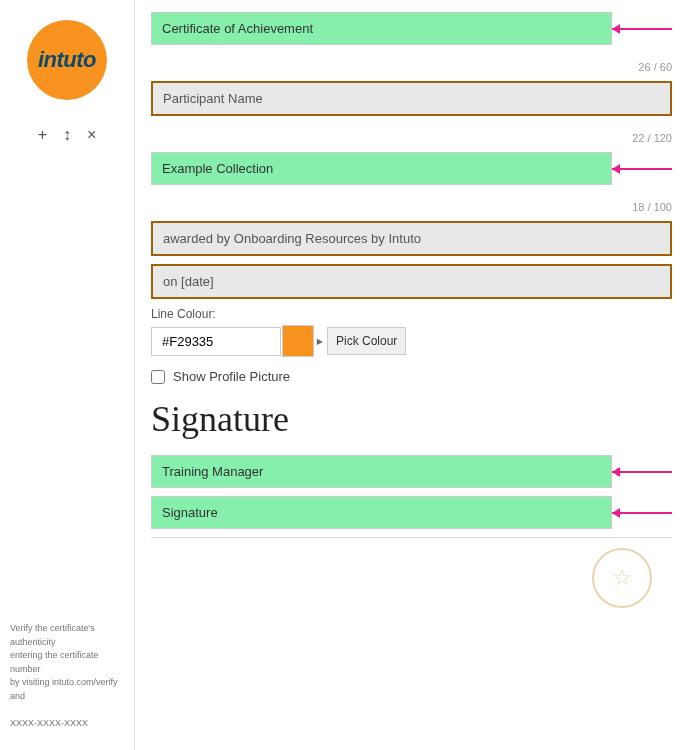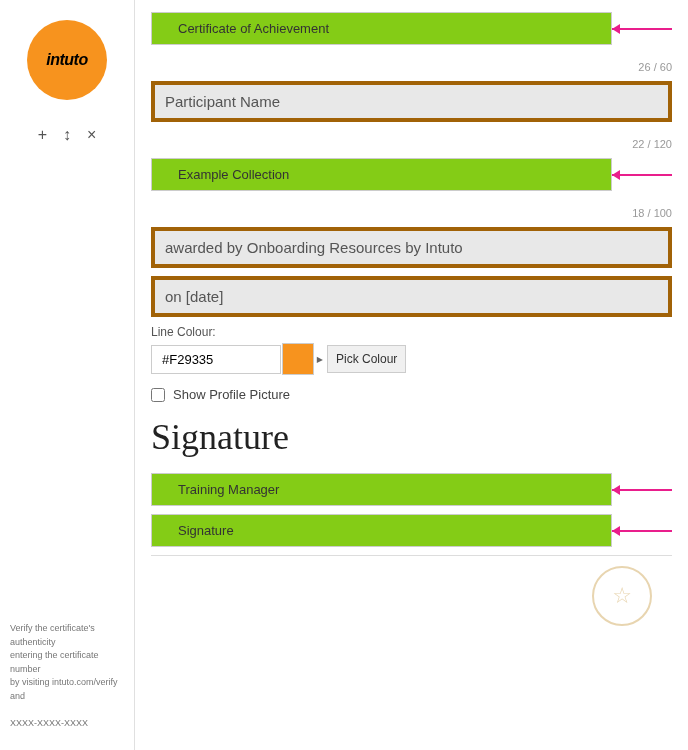--- a/index.html
+++ b/index.html
@@ -29,22 +29,22 @@
       height: 80px;
       background: #f7931e;
       border-radius: 50%;
       display: flex;
       align-items: center;
       justify-content: center;
       margin-bottom: 20px;
     }
 
     .logo-text {
-      color: #000000;
-      font-size: 16px;
+      color: #0c4a6e;
+      font-size: 22px;
       font-weight: bold;
       font-style: italic;
       letter-spacing: -0.5px;
     }
 
     .sidebar-actions {
       display: flex;
       align-items: center;
       gap: 12px;
       margin-top: 4px;
@@ -80,39 +80,39 @@
 
     
     .form-row {
       margin-bottom: 8px;
       position: relative;
     }
 
     .text-input {
       width: 100%;
       border: 1px solid #ccc;
-      padding: 8px 26px;
+      padding: 8px 10px;
       font-size: 13px;
       color: #333;
       outline: none;
-      background: #84cc16;
+      background: #86efac;
     }
 
     .char-count {
       text-align: right;
       font-size: 11px;
       color: #999;
       margin-top: 16px;
     }
 
     .readonly-field {
       background: #e8e8e8;
-      border: 4px solid #a16207;
+      border: 2px solid #a16207;
       padding: 8px 10px;
-      font-size: 15px;
+      font-size: 13px;
       color: #555;
       width: 100%;
     }
 
     
     .arrow-indicator {
       display: flex;
       align-items: center;
       flex-shrink: 0;
     }

